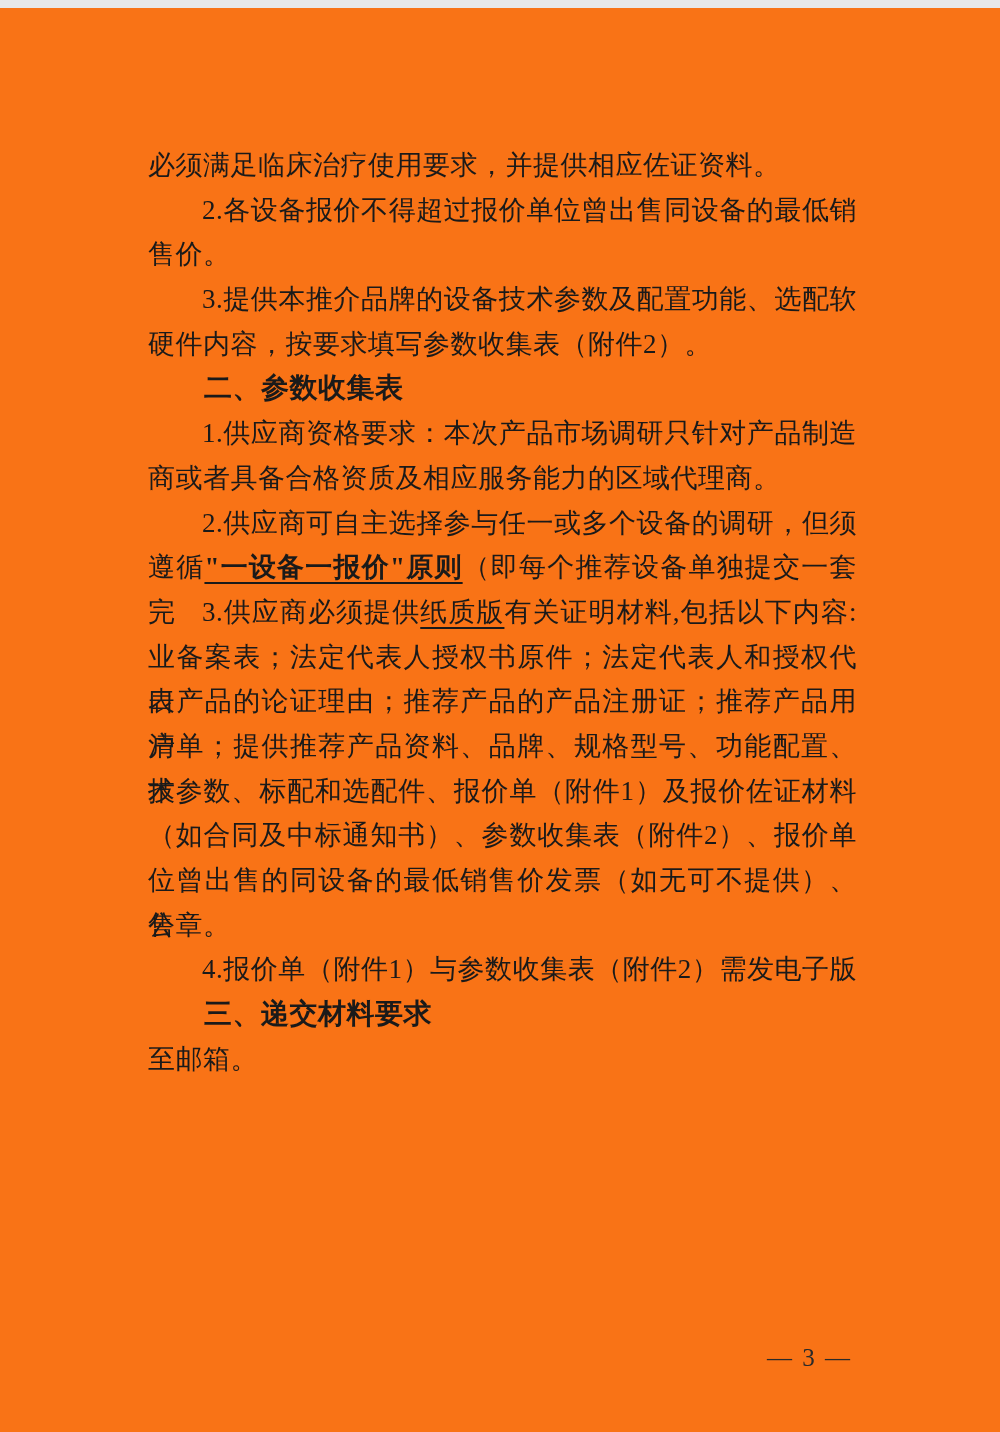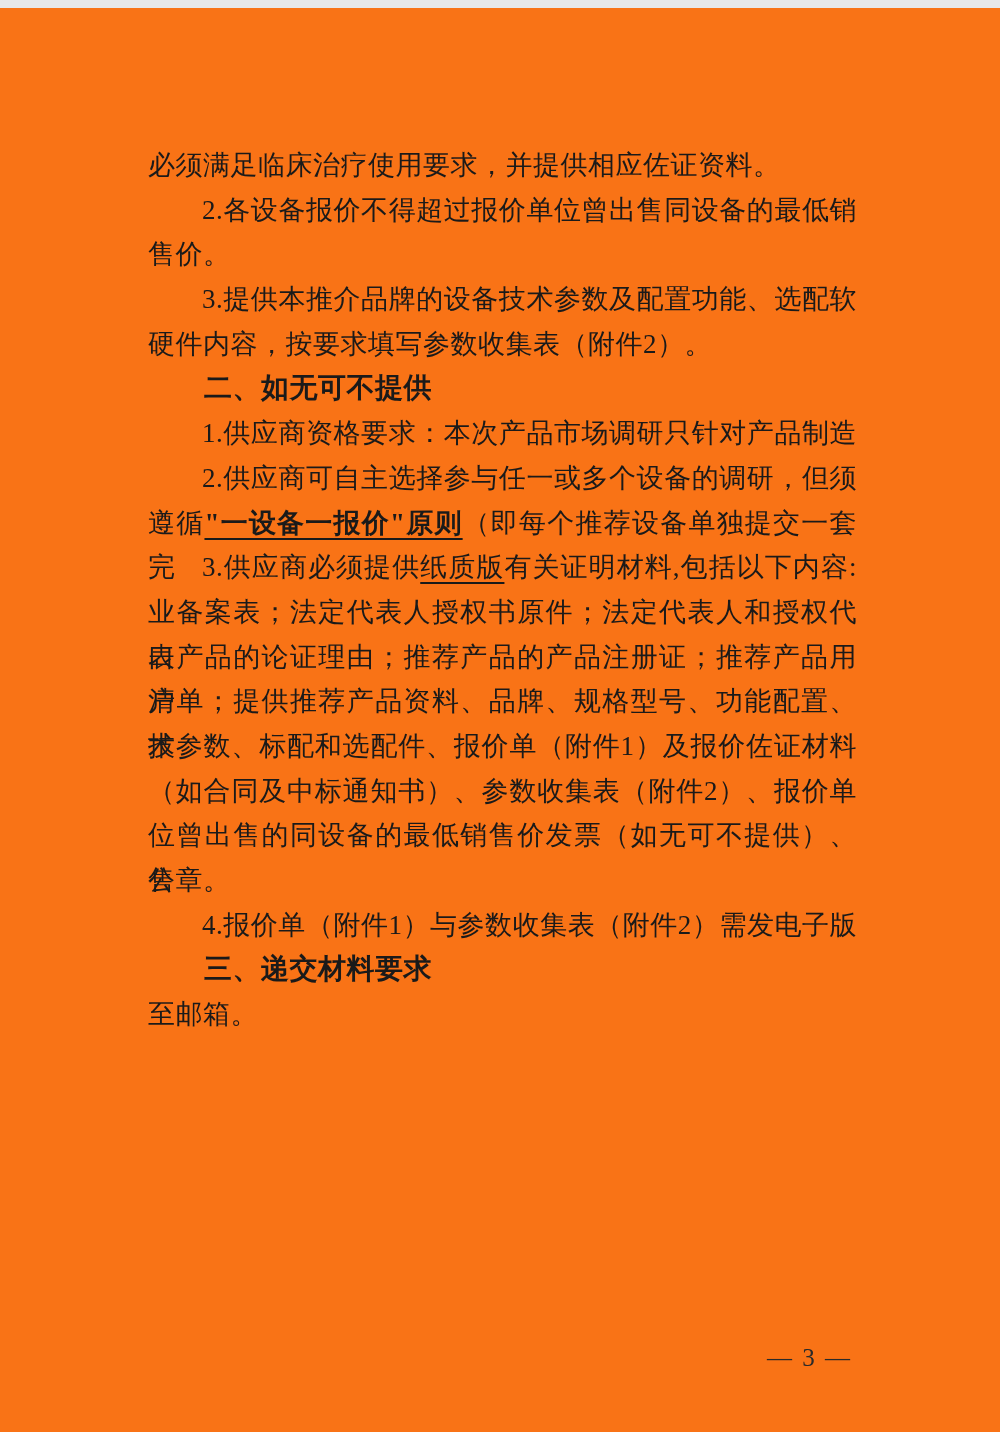--- a/index.html
+++ b/index.html
@@ -62,22 +62,23 @@
 </head>
 <body>
 
 <div class="page">
   <div class="textblock">
     <div class="line">必须满足临床治疗使用要求，并提供相应佐证资料。</div>
     <div class="line ind j">2.各设备报价不得超过报价单位曾出售同设备的最低销</div>
     <div class="line">售价。</div>
     <div class="line ind j">3.提供本推介品牌的设备技术参数及配置功能、选配软</div>
     <div class="line">硬件内容，按要求填写参数收集表（附件2）。</div>
-    <div class="line ind heading">二、如无可不提供</div>
+    <div class="line ind heading">二、参数收集表</div>
     <div class="line ind j">1.供应商资格要求：本次产品市场调研只针对产品制造</div>
+    <div class="line">商或者具备合格资质及相应服务能力的区域代理商。</div>
     <div class="line ind j">2.供应商可自主选择参与任一或多个设备的调研，但须</div>
     <div class="line j"><span>遵循</span><span class="bu">"一设备一报价"原则</span><span>（即每个推荐设备单独提交一套完</span></div>
     <div class="line ind j"><span>3.供应商必须提供</span><span class="u">纸质版</span><span>有关证明材料,包括以下内容:</span></div>
     <div class="line j">业备案表；法定代表人授权书原件；法定代表人和授权代表</div>
     <div class="line j">口产品的论证理由；推荐产品的产品注册证；推荐产品用户</div>
     <div class="line j">清单；提供推荐产品资料、品牌、规格型号、功能配置、技</div>
     <div class="line j">术参数、标配和选配件、报价单（附件1）及报价佐证材料</div>
     <div class="line j">（如合同及中标通知书）、参数收集表（附件2）、报价单</div>
     <div class="line j">位曾出售的同设备的最低销售价发票（如无可不提供）、售</div>
     <div class="line">公章。</div>

